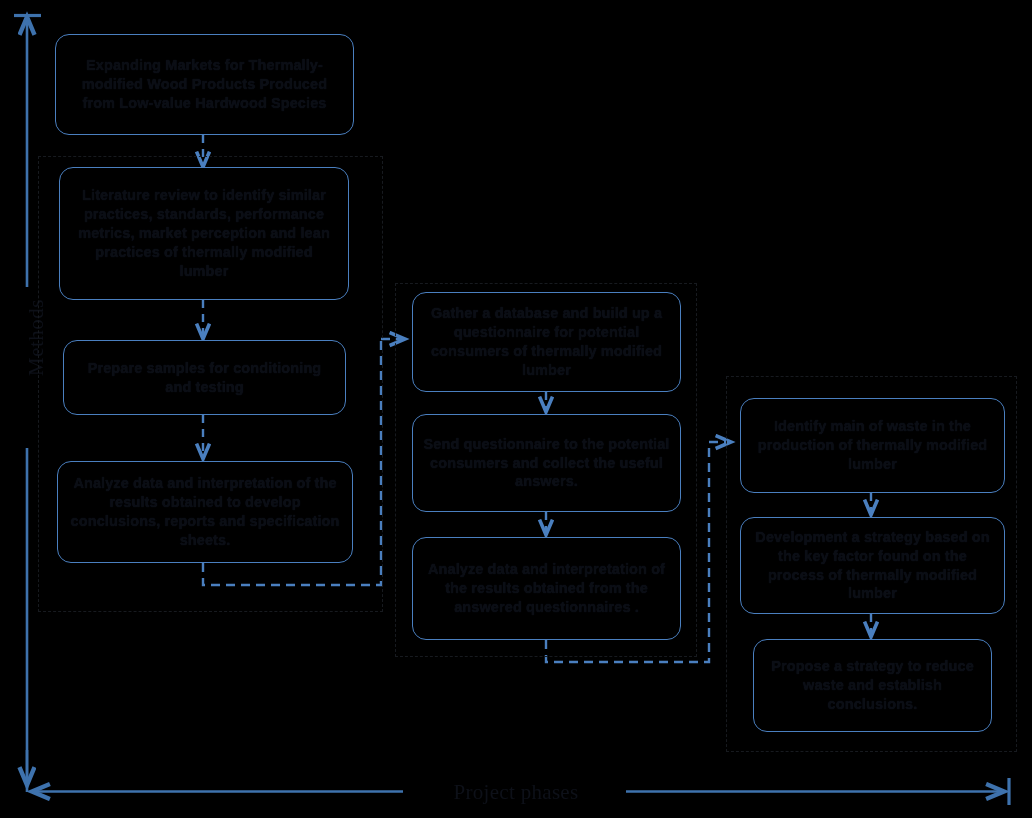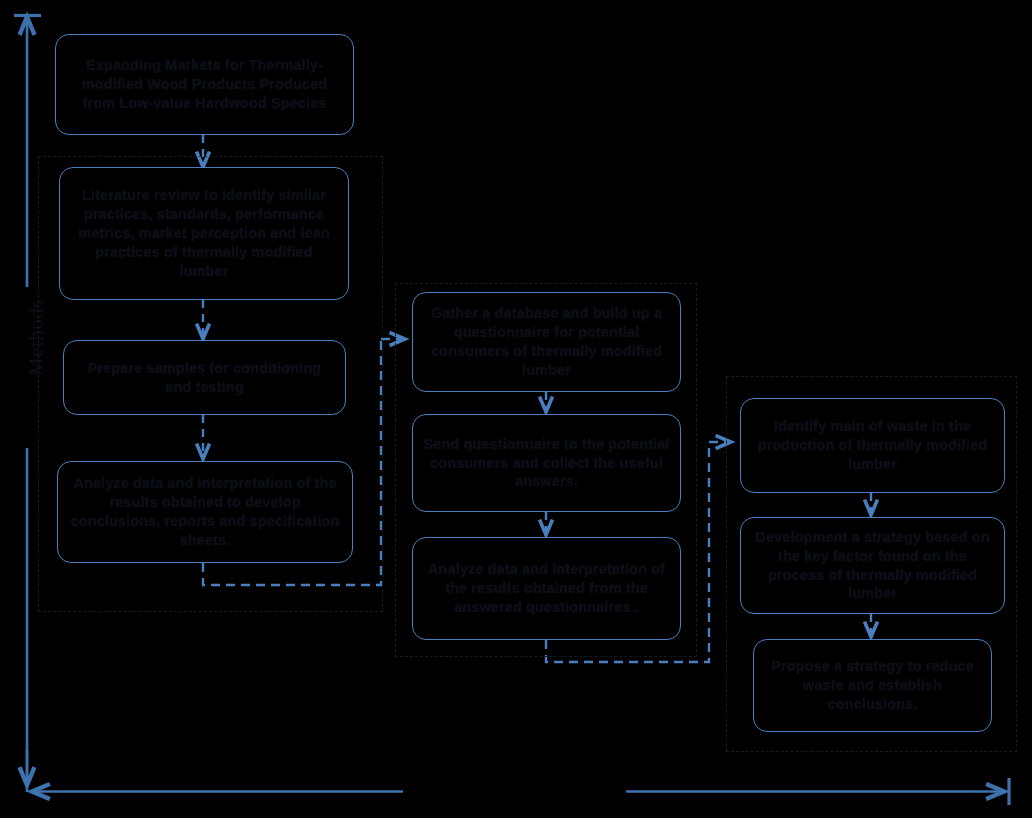--- a/index.html
+++ b/index.html
@@ -130,20 +130,21 @@
     </g>
 
     <g>
       <path d="M546,640 L546,662 L709,662 L709,442" fill="none" stroke="#4a7fbf" stroke-width="2.4" stroke-dasharray="9,6"></path>
       <line x1="709" y1="442" x2="730" y2="442" stroke="#4a7fbf" stroke-width="2.4" stroke-dasharray="9,6" marker-end="url(#arrow-blue)"></line>
     </g>
   </svg>
 
   <div class="axis-label" id="methods-label" style="left:-9px; top:325px; width:90px; text-align:center;">Methods</div>
 
+  <div class="axis-label" id="phases-label" style="left:405px; top:780px; width:222px; text-align:center;">Project phases</div>
 
   <div class="group-box" style="left:38px; top:156px; width:345px; height:456px;"></div>
   <div class="group-box" style="left:395px; top:283px; width:302px; height:374px;"></div>
   <div class="group-box" style="left:726px; top:376px; width:291px; height:376px;"></div>
 
   <div class="node" style="left:55px; top:34px; width:299px; height:101px; font-size:14.5px;">
     <span class="node-text">Expanding Markets for Thermally-modified Wood Products Produced from Low-value Hardwood Species</span>
   </div>
 
   <div class="node" style="left:59px; top:167px; width:290px; height:133px; font-size:14.5px;">

